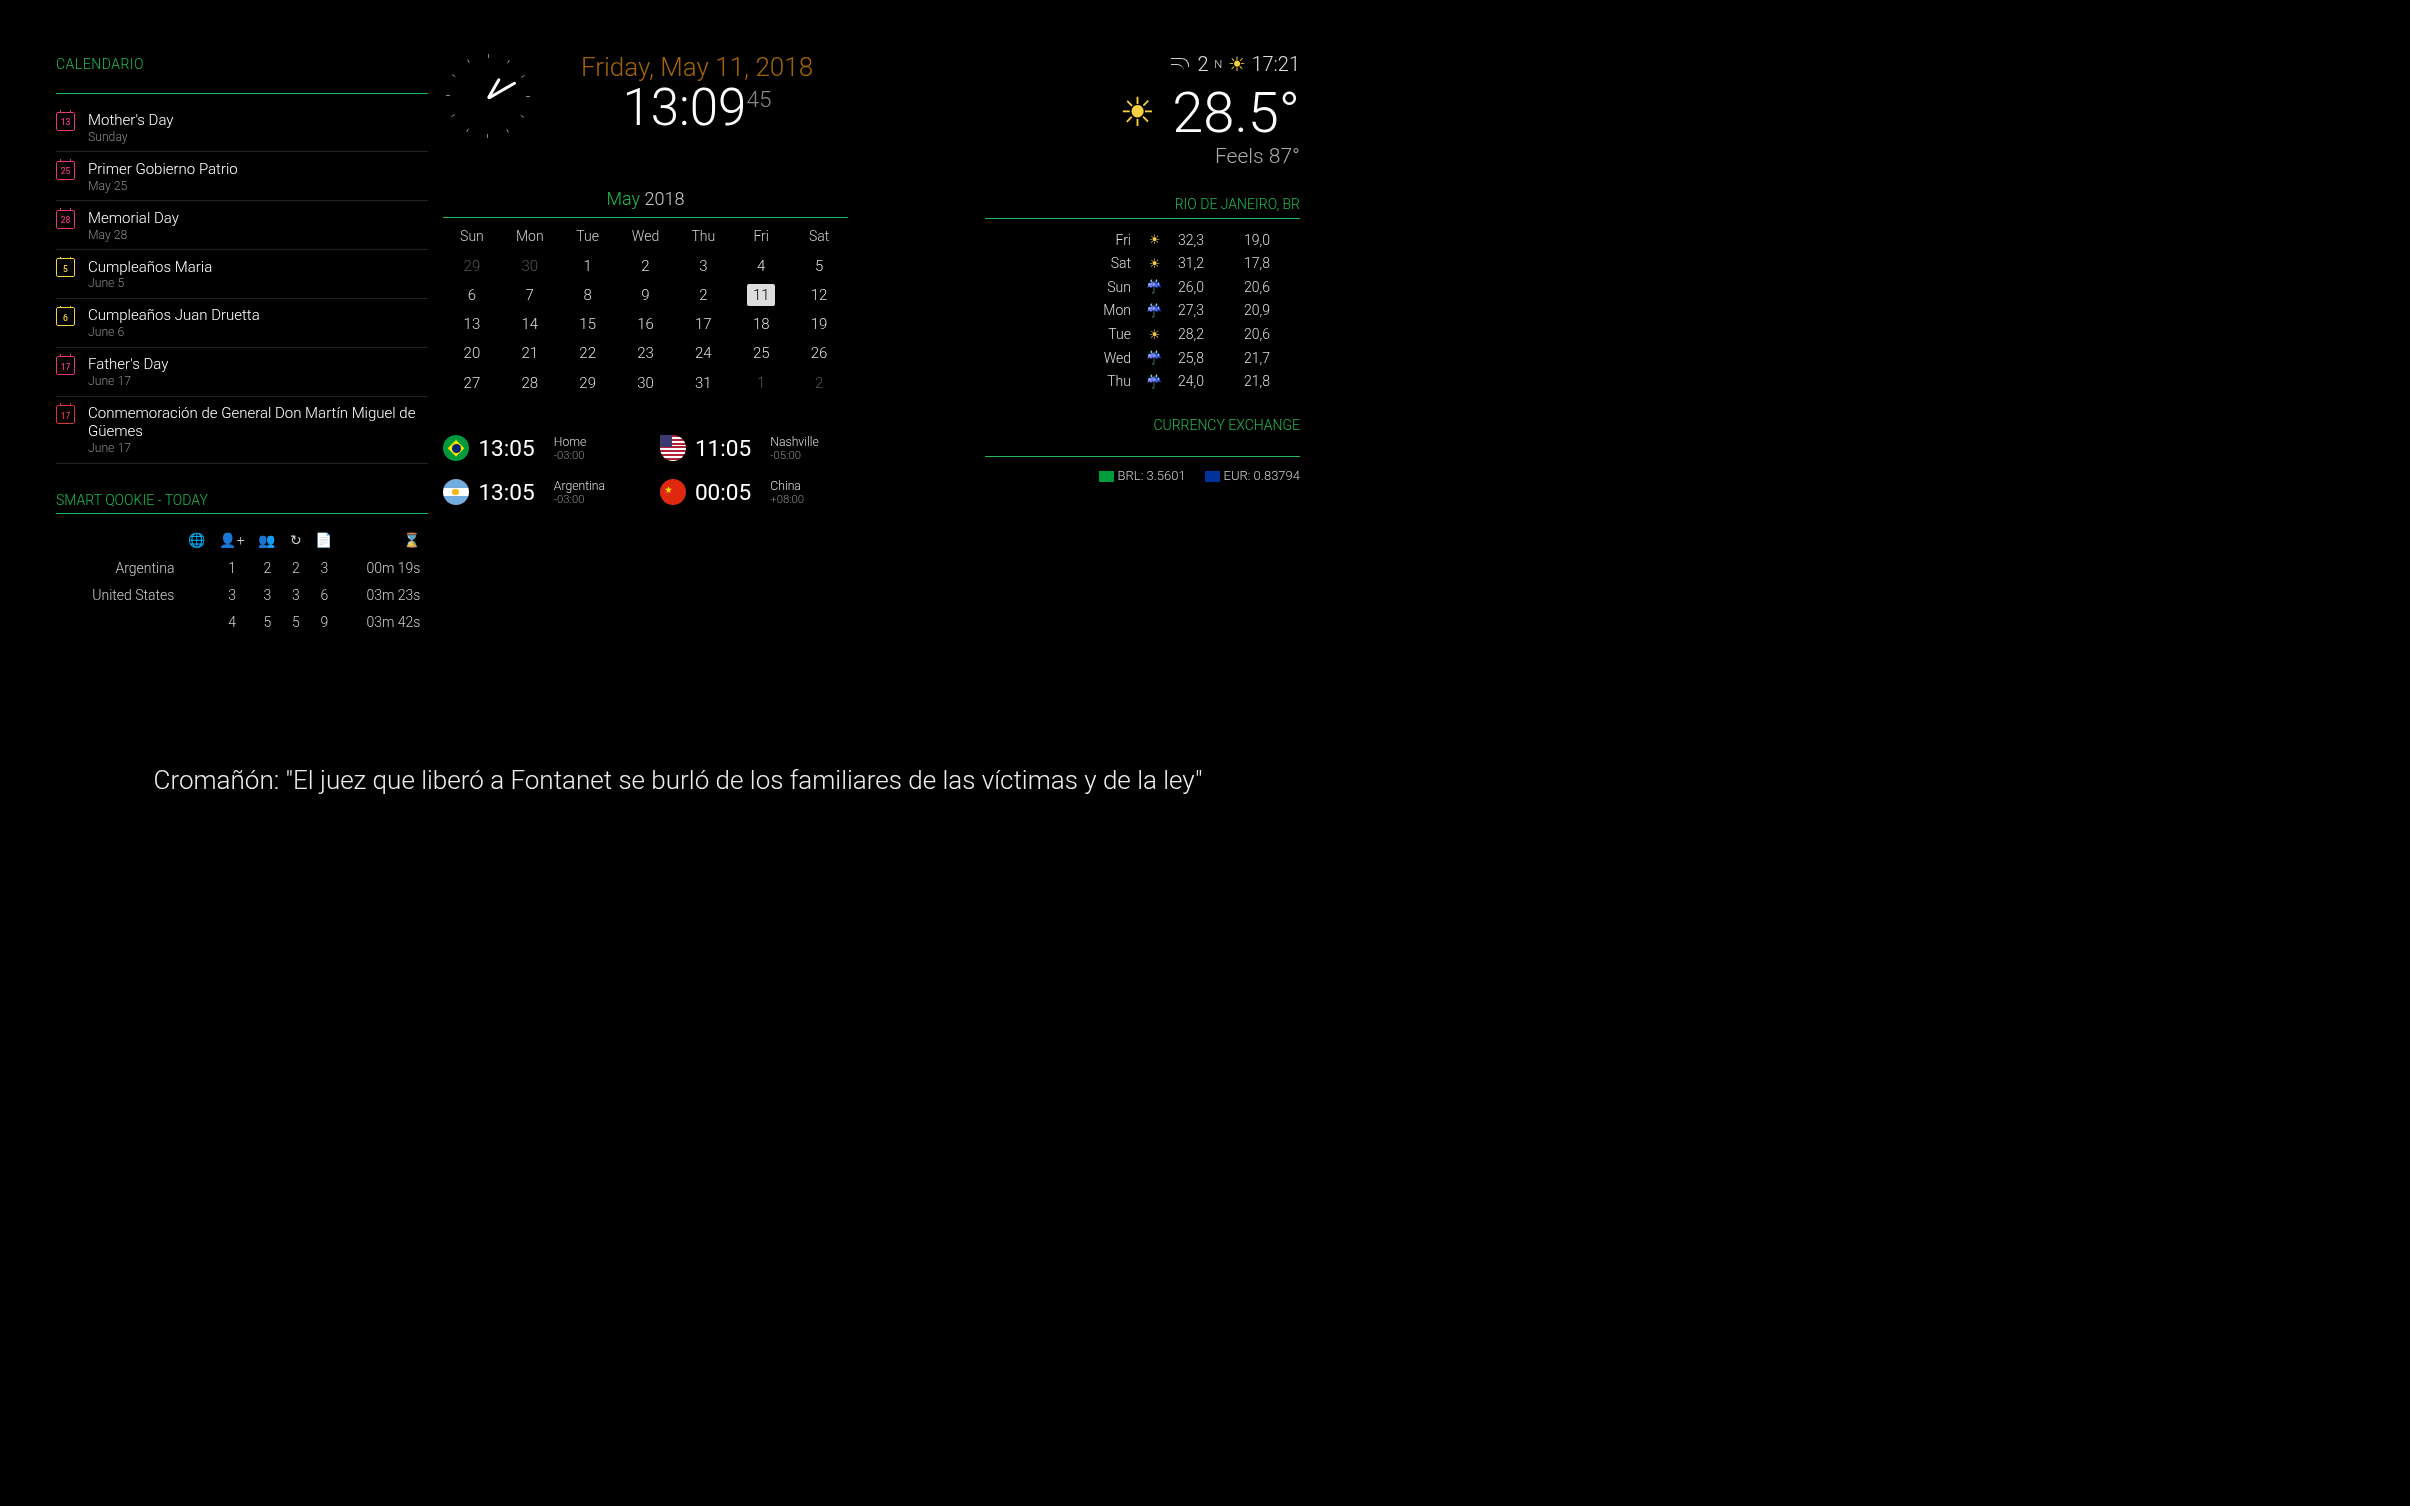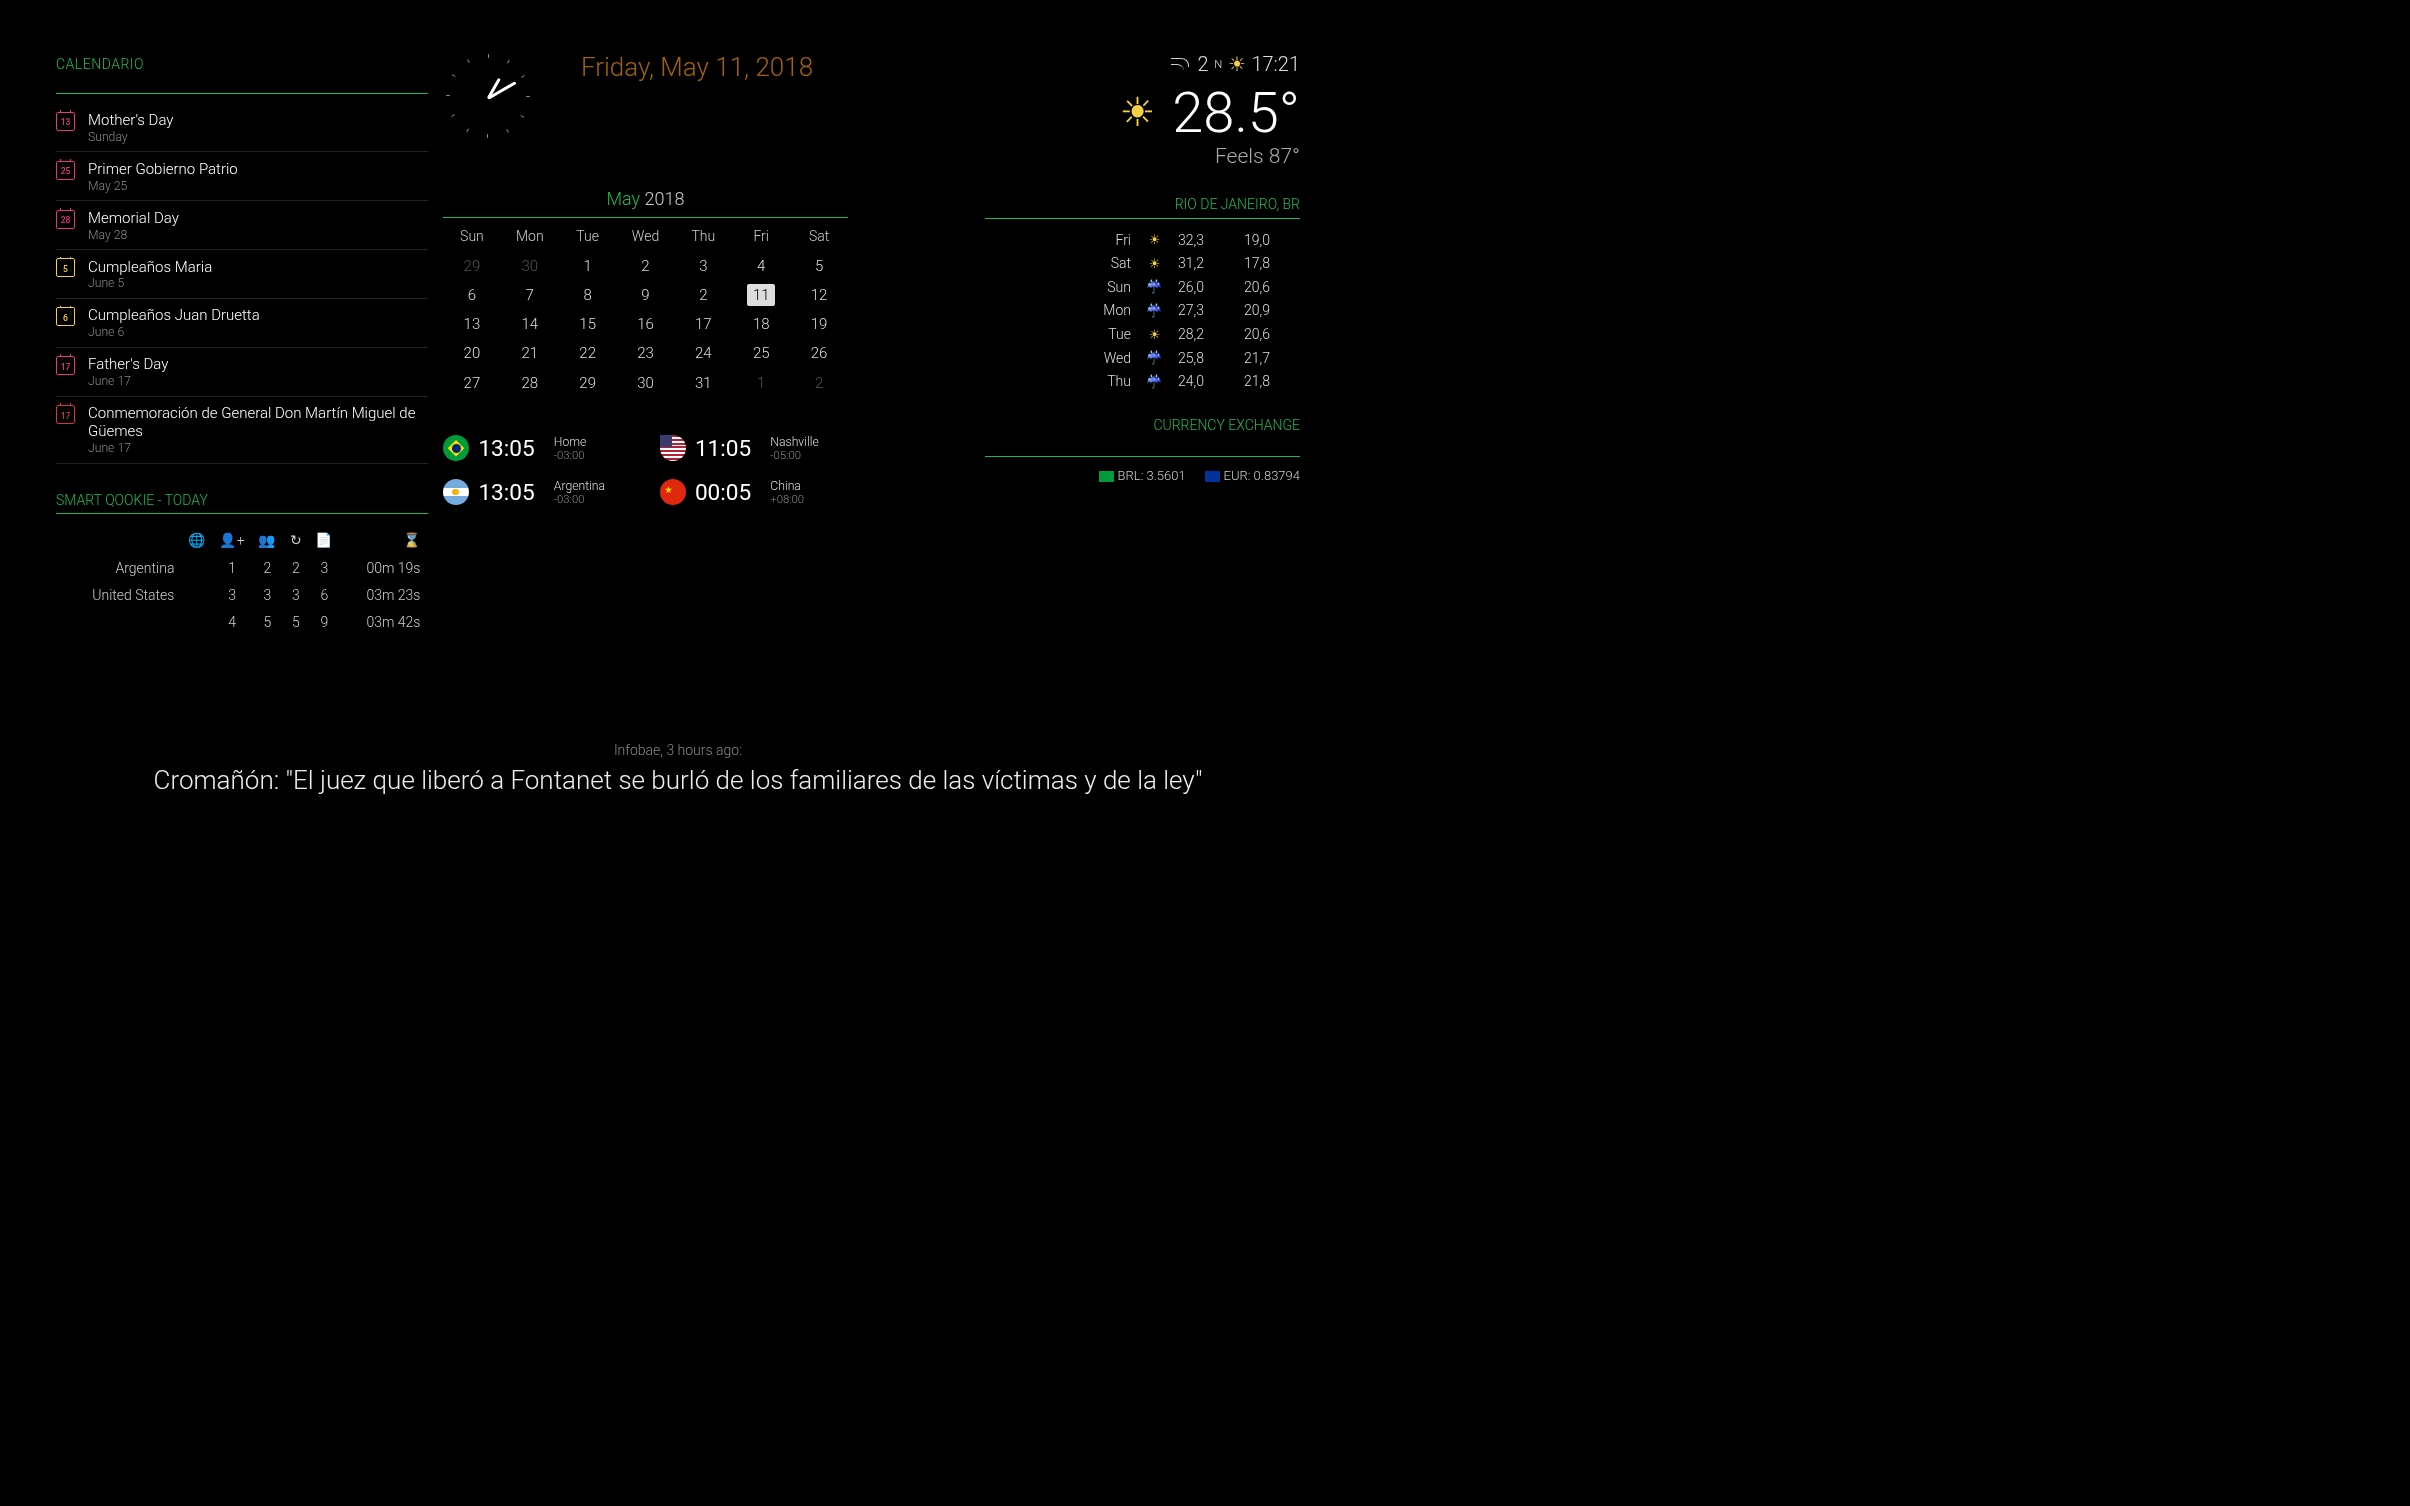--- a/index.html
+++ b/index.html
@@ -234,20 +234,21 @@
           <div class="tick" style="transform: rotate(240deg);"></div>
           <div class="tick" style="transform: rotate(270deg);"></div>
           <div class="tick" style="transform: rotate(300deg);"></div>
           <div class="tick" style="transform: rotate(330deg);"></div>
         </div>
       <div class="hand hh"></div>
       <div class="hand mm"></div>
     </div>
     <div class="date-text">
       <div class="date">Friday, May 11, 2018</div>
+      <div class="time"><span>13:09</span><span class="sec">45</span></div>
     </div>
   </div>
 
   <div class="cal-grid">
     <div class="cal-head"><span class="m">May</span> <span class="y">2018</span></div>
     <hr class="cal-hr">
     <div class="cal-days" id="cal-days">
         <div class="dow">Sun</div>
         <div class="dow">Mon</div>
         <div class="dow">Tue</div>
@@ -390,16 +391,15 @@
     </div>
 
   <div class="curr-title">CURRENCY EXCHANGE</div>
   <div class="curr-row" id="currency">
       <span><span class="mini-flag mf-br"></span>BRL: 3.5601</span>
       <span><span class="mini-flag mf-eu"></span>EUR: 0.83794</span>
     </div>
 </div>
 
 <div class="news">
-  <div class="src">Infobae, 3 hours ago:</div>
   <div class="headline">Cromañón: "El juez que liberó a Fontanet se burló de los familiares de las víctimas y de la ley"</div>
 </div>
 
 
 </body></html>

